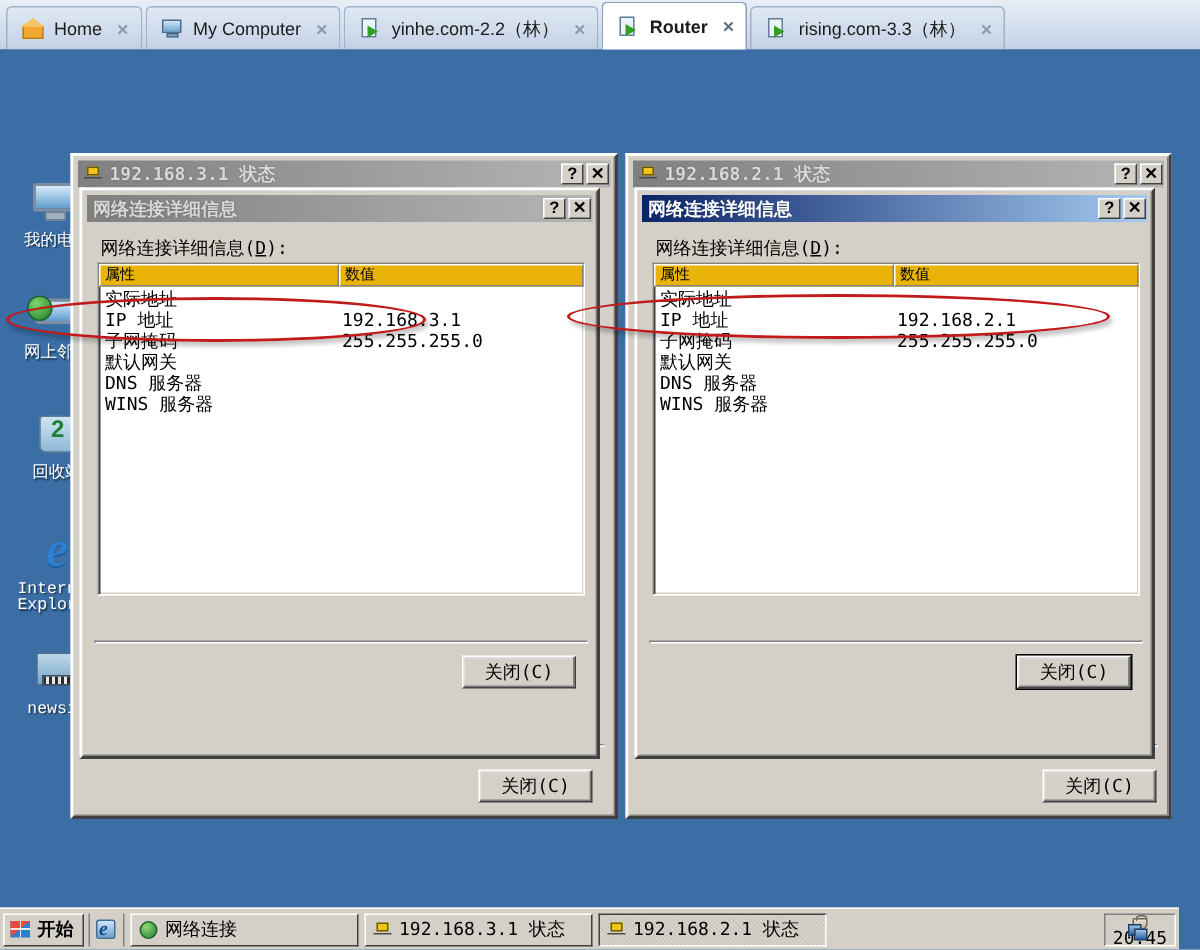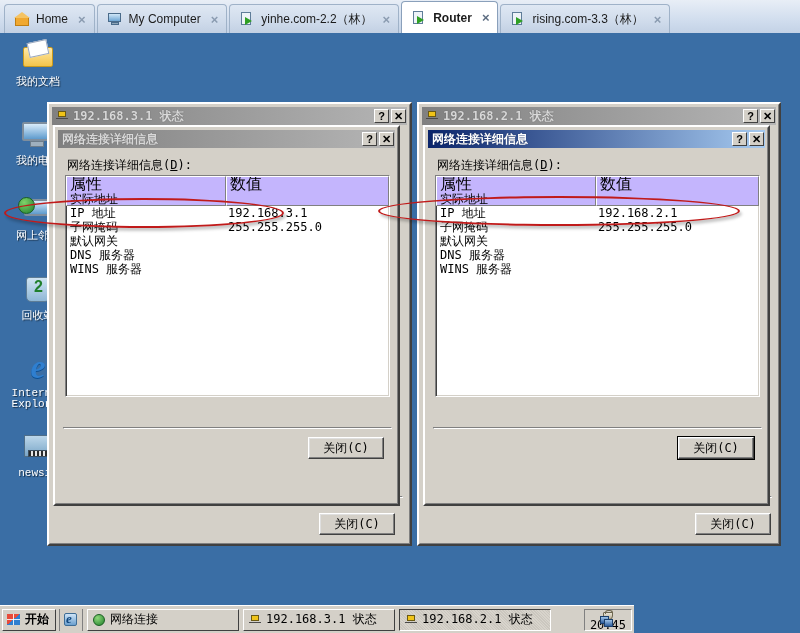--- a/index.html
+++ b/index.html
@@ -212,26 +212,26 @@
   .field-label {
     font-family:"DejaVu Sans Mono","Liberation Mono",monospace;
     font-size:12px; color:#000; white-space:nowrap;
   }
   .u { text-decoration: underline; }
 
   
   .lv { position:absolute; background:#fff; box-sizing:border-box; }
   .lv-head { display:flex; height:15px; background:#d4d0c8; }
   .lv-col {
-    height:30px; box-sizing:border-box;
+    height:15px; box-sizing:border-box;
     border-top:1px solid #ffffff; border-left:1px solid #ffffff;
     border-right:1px solid #808080; border-bottom:1px solid #808080;
-    background:#c4b5fd;
-    font-family:"DejaVu Sans Mono","Liberation Mono",monospace;
-    font-size:16px; color:#000; line-height:13px; padding-left:3px;
+    background:#eab308;
+    font-family:"DejaVu Sans Mono","Liberation Mono",monospace;
+    font-size:10px; color:#000; line-height:13px; padding-left:3px;
     white-space:nowrap; overflow:hidden;
   }
   .lv-row { display:flex; height:14px; line-height:14px; }
   .lv-cell {
     font-family:"DejaVu Sans Mono","Liberation Mono",monospace;
     font-size:12px; color:#000; padding-left:4px;
     white-space:nowrap; overflow:hidden; box-sizing:border-box;
   }
 
   .btn {
@@ -247,21 +247,21 @@
 
   
   .ellipse {
     position:absolute; border:2px solid #c01a1a; border-radius:50%;
     box-sizing:border-box; pointer-events:none;
     box-shadow: 2px 3px 3px rgba(0,0,0,.22);
   }
 
   
   .taskbar {
-    position:absolute; left:0; bottom:0; width:634px; height:28px;
+    position:absolute; left:0; bottom:0; width:786px; height:28px;
     background:#d4d0c8; border-top:1px solid #ffffff;
     display:flex; align-items:center; box-sizing:border-box;text-align:center;
   }
   .startbtn {
     margin-left:2px; height:22px; min-width:54px;
     display:flex; align-items:center; gap:3px; padding:0 5px 0 3px;
     background:#d4d0c8;
     border-top:1px solid #ffffff; border-left:1px solid #ffffff;
     border-right:1px solid #404040; border-bottom:1px solid #404040;
     font-size:12px; font-weight:bold; color:#000; box-sizing:border-box;
@@ -381,24 +381,20 @@
     </div>
     <div class="tab">
       <span class="tab-ico ico-vm"></span>
       <span class="tab-label">rising.com-3.3（林）</span>
       <span class="tab-close">×</span>
     </div>
   </div>
 
   <div class="desktop">
 
-    <div class="dicon" style="left:6px; top:6px;">
-      <div class="glyph g-docs"></div>
-      <span class="cap">我的文档</span>
-    </div>
 
     <div class="dicon" style="left:6px; top:85px;">
       <div class="glyph g-mypc"></div>
       <span class="cap">我的电脑</span>
     </div>
 
     <div class="dicon" style="left:6px; top:160px;">
       <div class="glyph g-net"></div>
       <span class="cap">网上邻居</span>
     </div>

